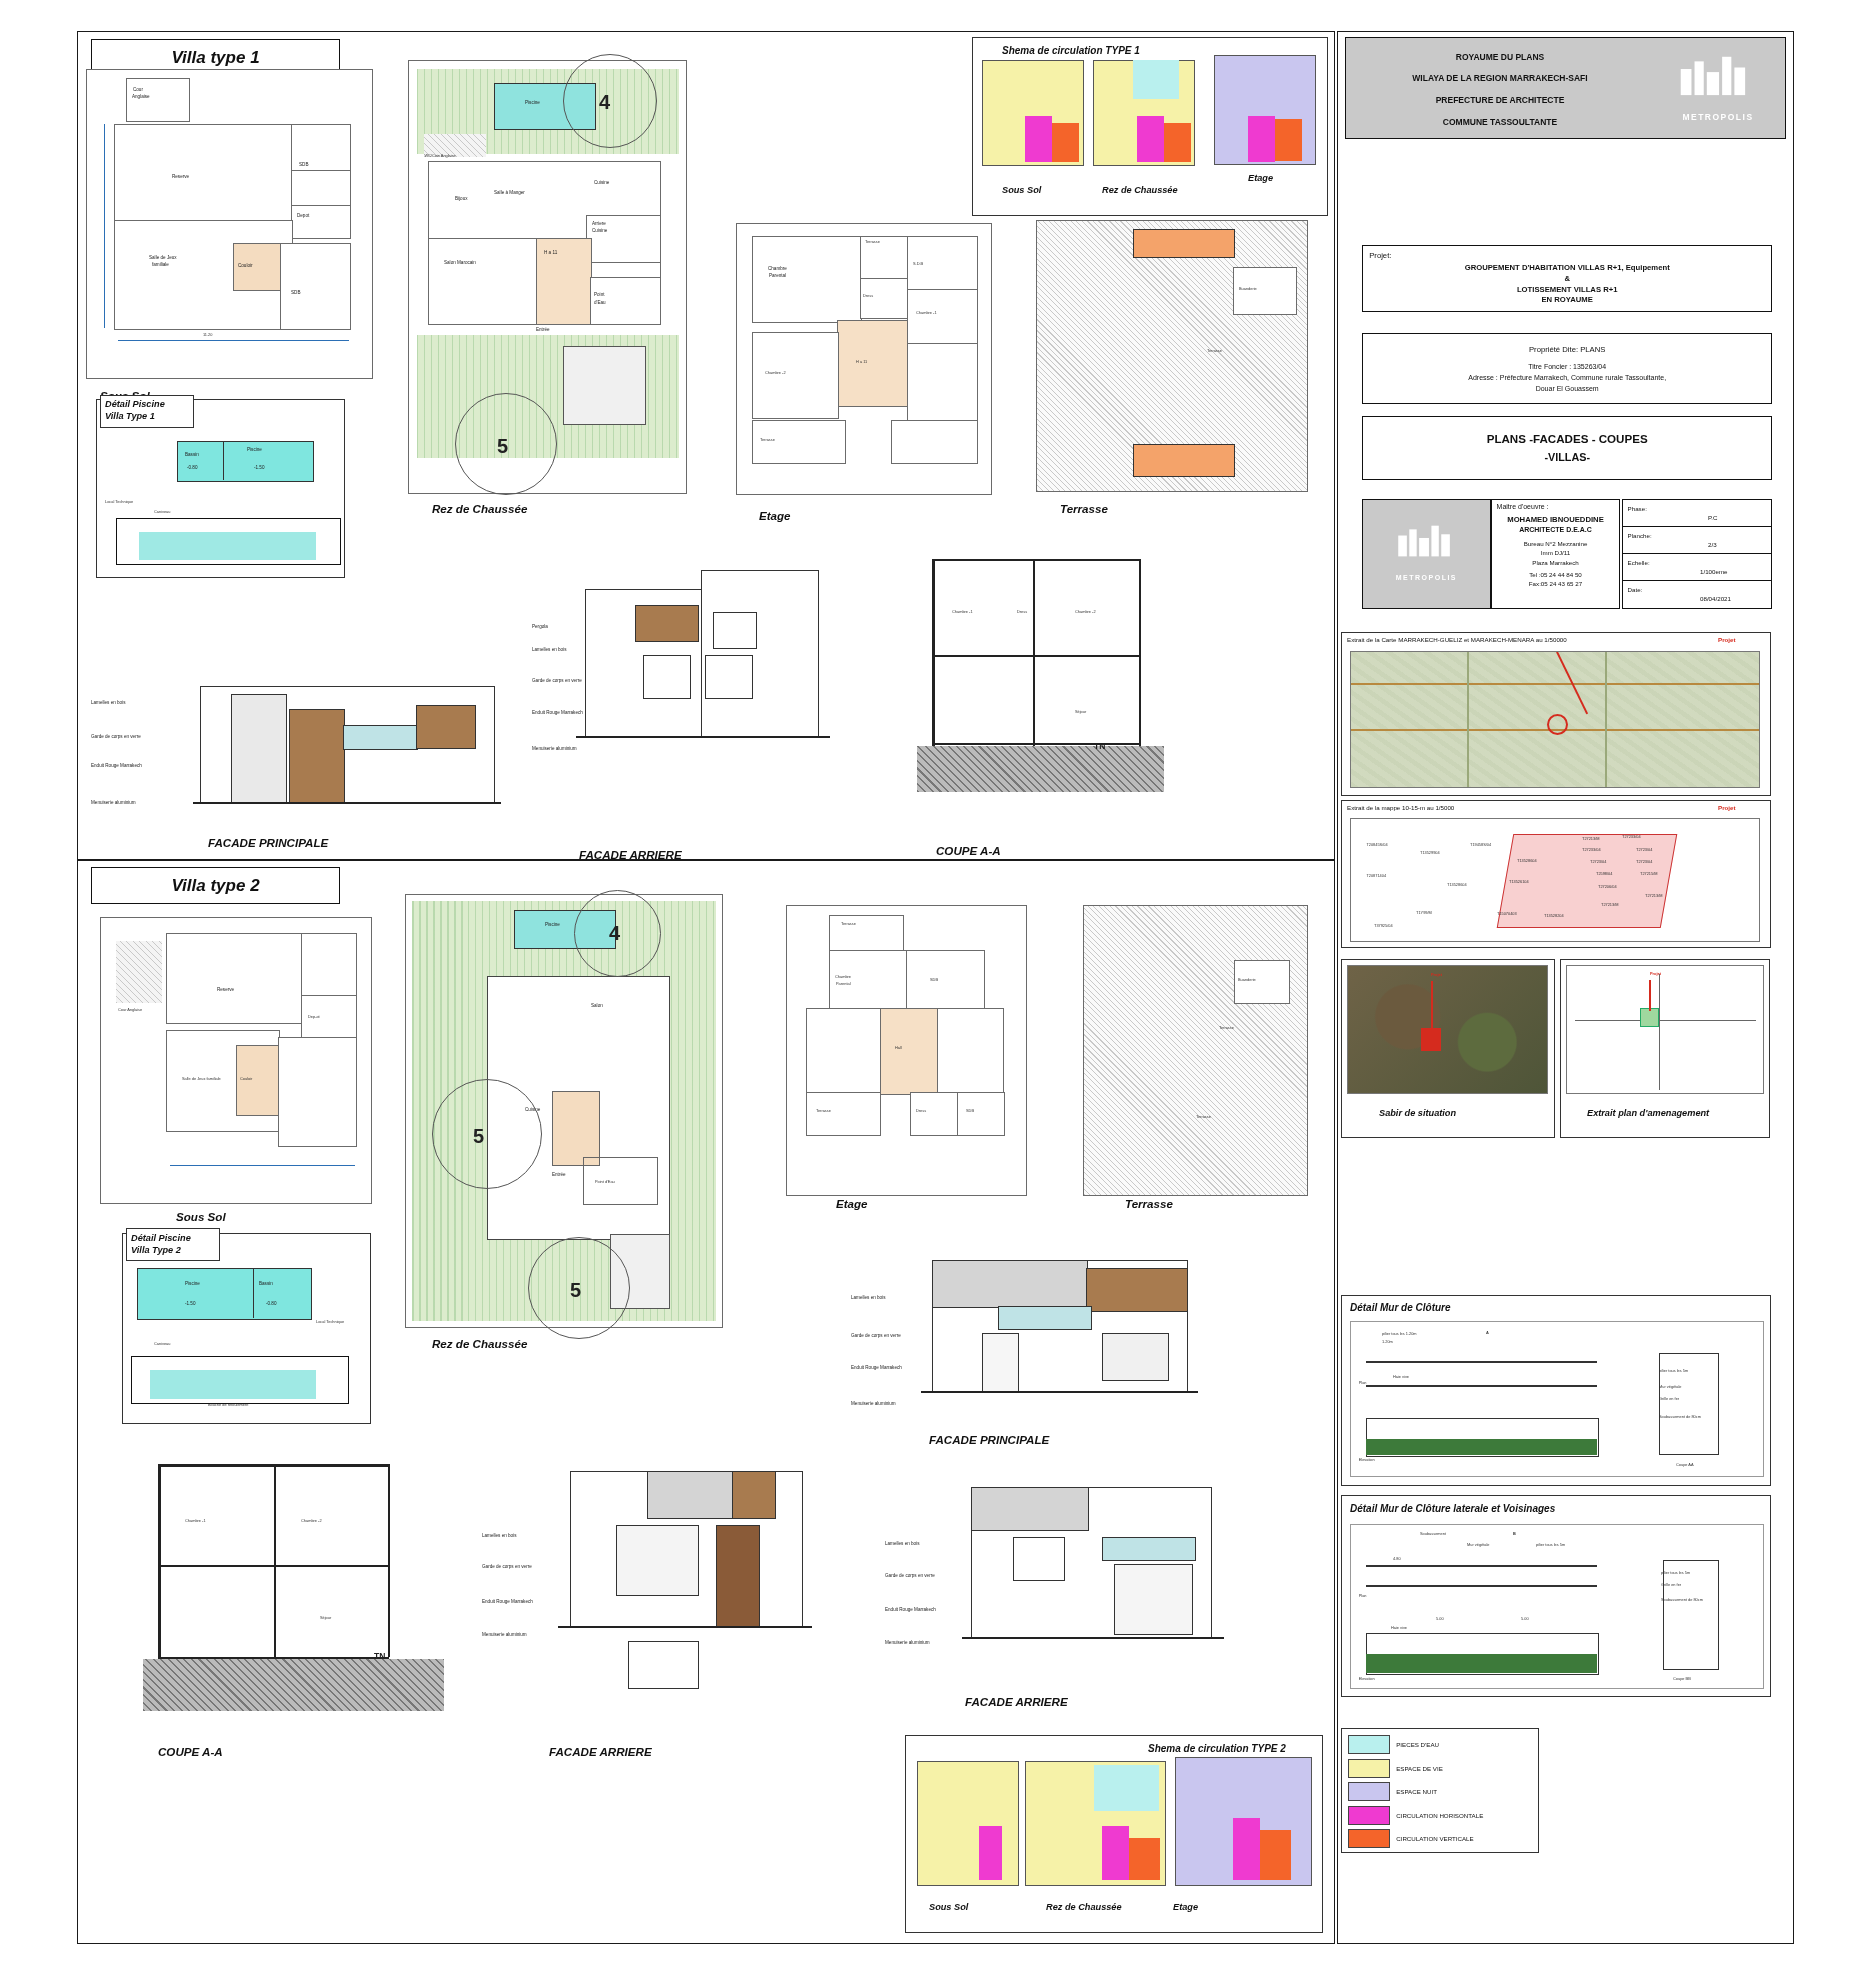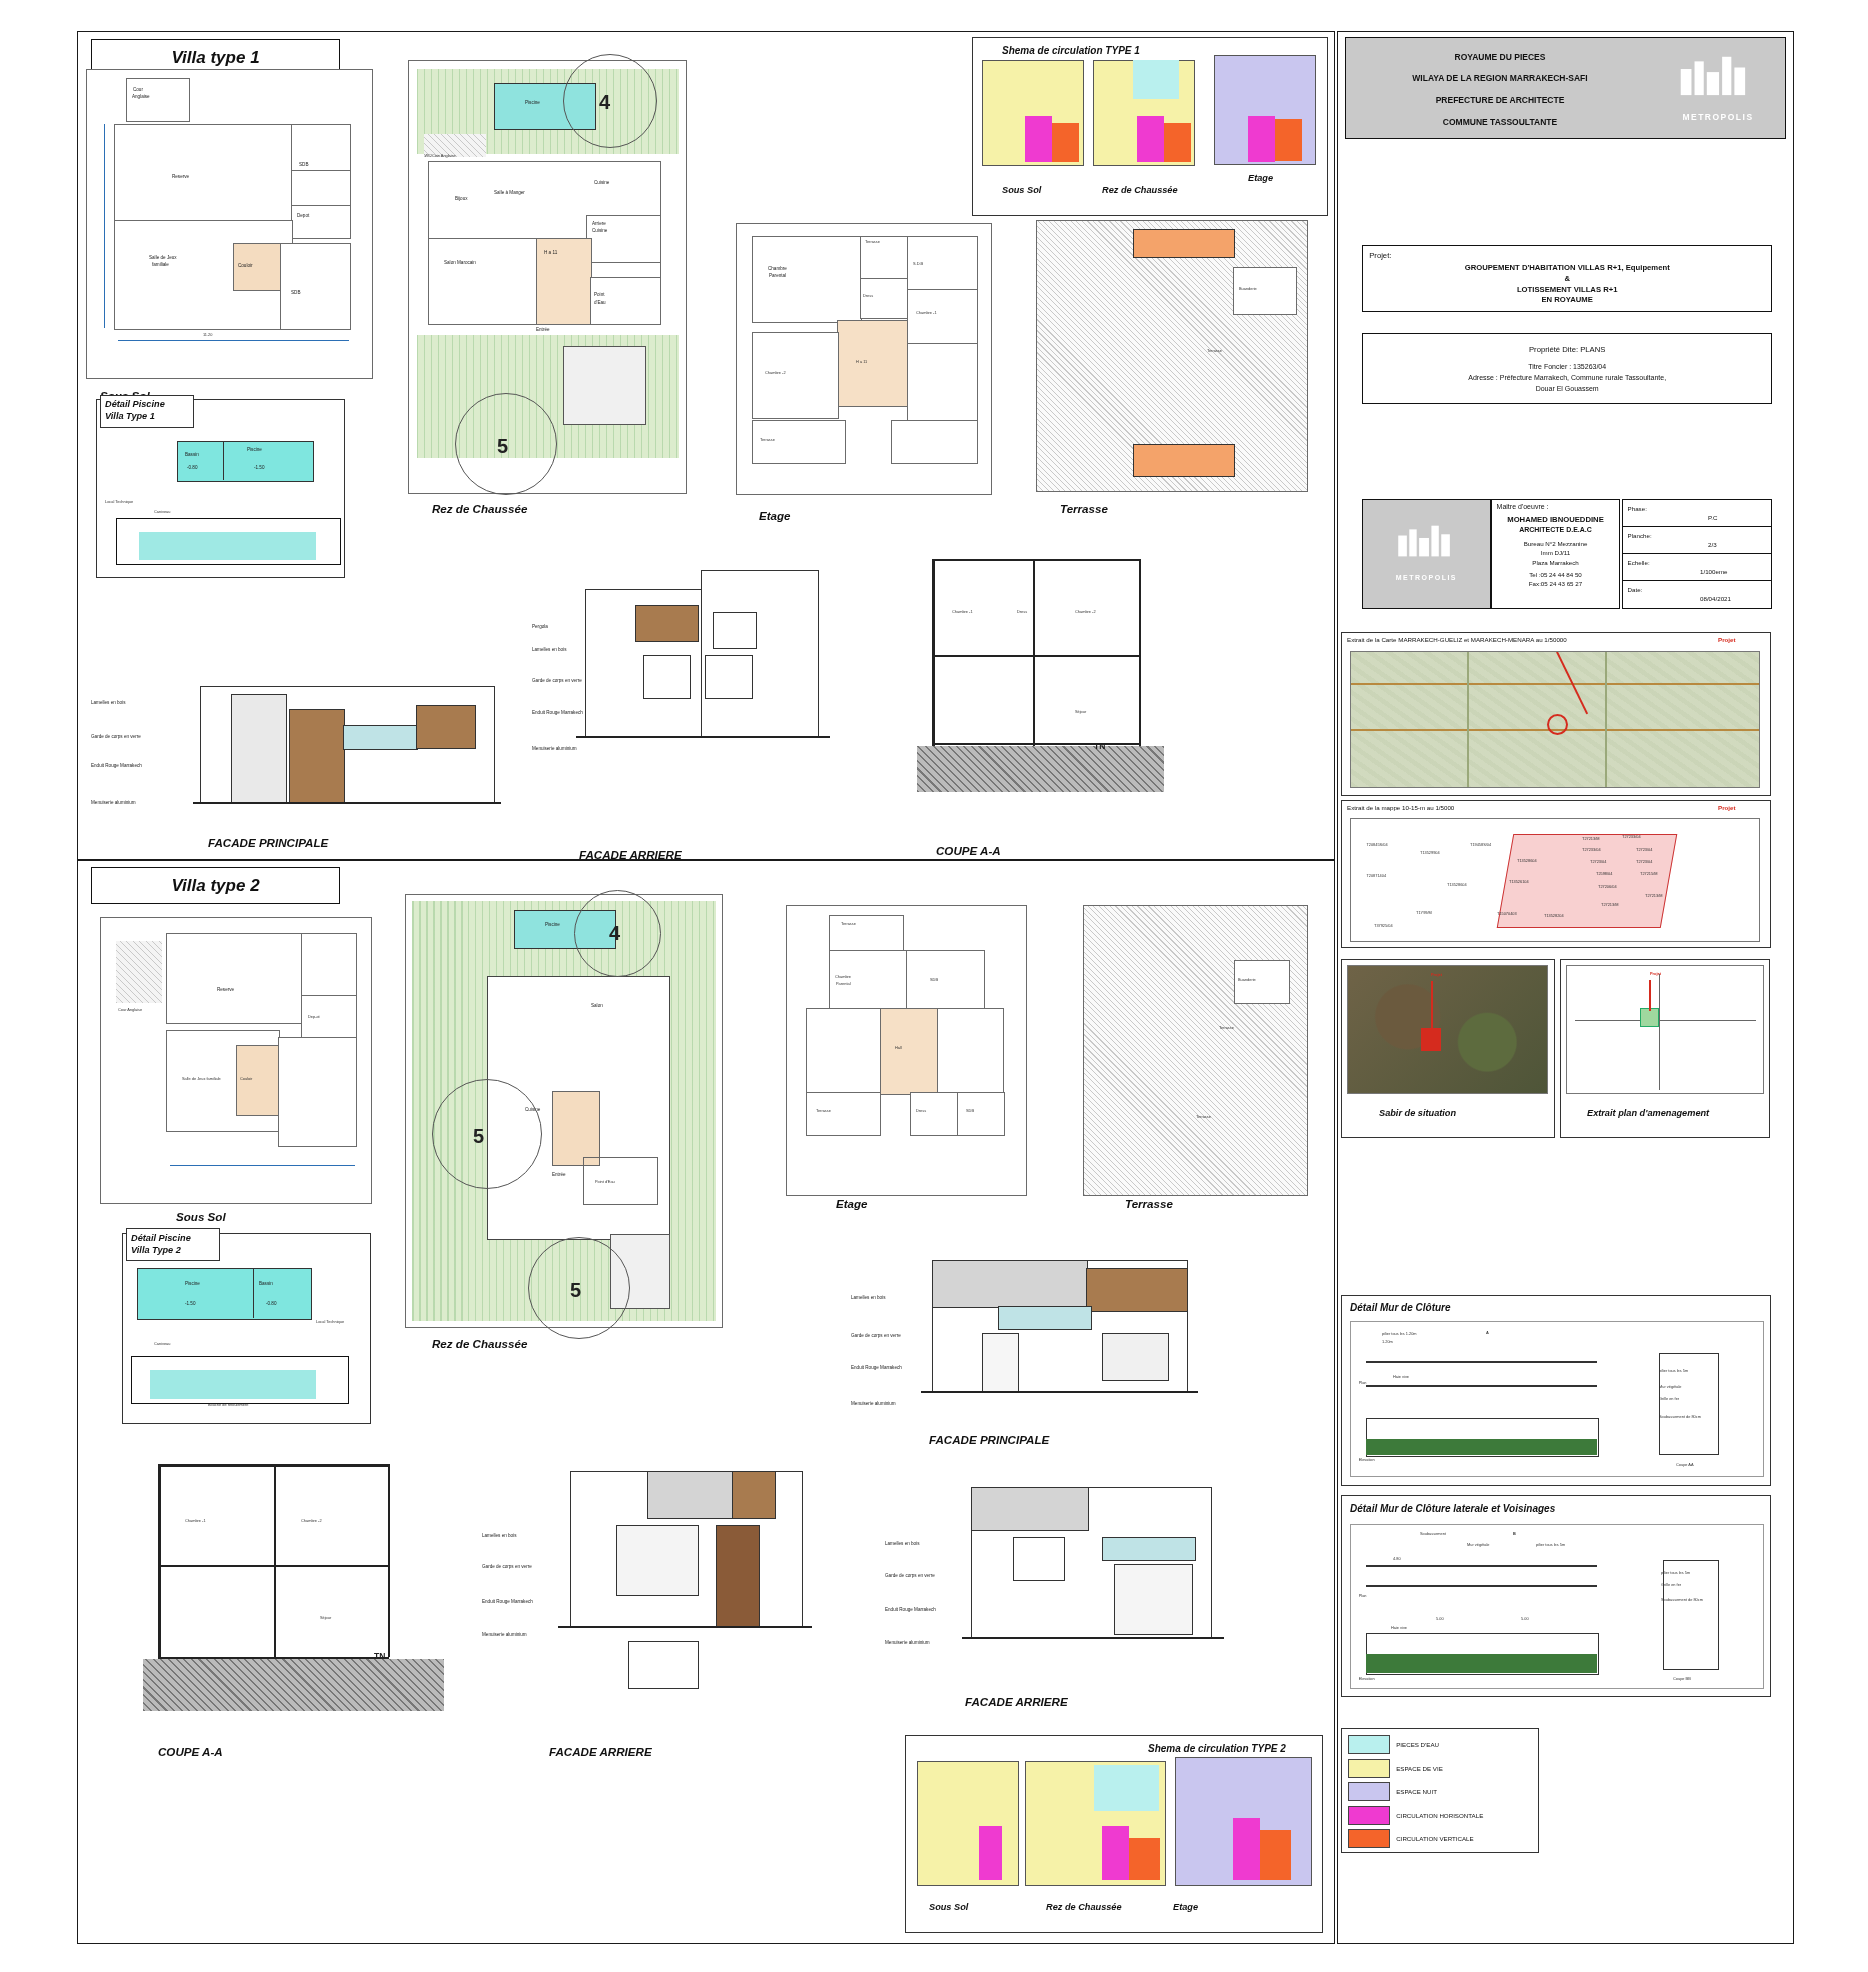--- a/index.html
+++ b/index.html
@@ -399,21 +399,21 @@
       <div class="legend-sw" style="background:#ef3ad0;"></div>
       <span class="xs">CIRCULATION HORISONTALE</span>
     </div>
     <div style="display:flex;align-items:center;gap:6.2px;">
       <div class="legend-sw" style="background:#f4642a;"></div>
       <span class="xs">CIRCULATION VERTICALE</span>
     </div>
   </div>
 
   <div class="tb" style="left:1345px;top:37px;width:439px;height:100px;background:#c9c9c9;">
-    <div class="tb-c b" style="left:0;top:14px;width:308px;">ROYAUME DU PIECES</div>
+    <div class="tb-c b" style="left:0;top:14px;width:308px;">ROYAUME DU PLANS</div>
     <div class="tb-c b" style="left:0;top:35px;width:308px;">WILAYA DE LA REGION MARRAKECH-SAFI</div>
     <div class="tb-c b" style="left:0;top:57px;width:308px;">PREFECTURE DE ARCHITECTE</div>
     <div class="tb-c b" style="left:0;top:79px;width:308px;">COMMUNE TASSOULTANTE</div>
     <svg width="92" height="54" viewBox="0 0 120 70" style="position:absolute;left:324px;top:14px;">
       <rect x="14" y="22" width="14" height="34" fill="#fff"></rect>
         <rect x="32" y="12" width="12" height="44" fill="#fff"></rect>
       <rect x="48" y="26" width="16" height="30" fill="#fff"></rect>
         <rect x="68" y="6" width="12" height="50" fill="#fff"></rect>
       <rect x="84" y="20" width="14" height="36" fill="#fff"></rect>
     </svg>
@@ -429,20 +429,24 @@
     <div class="tb-c b" style="left:7.7px;top:49px;width:393px;font-size:7.7px;">EN ROYAUME</div>
   </div>
 
   <div class="tb" style="left:1362px;top:333px;width:408px;height:69px;">
     <div class="tb-c" style="left:7.7px;top:10.8px;width:393px;font-size:7.7px;">Propriété Dite: PLANS</div>
     <div class="tb-c" style="left:7.7px;top:29px;width:393px;font-size:7px;">Titre Foncier : 135263/04</div>
     <div class="tb-c" style="left:7.7px;top:40px;width:393px;font-size:7px;">Adresse : Préfecture Marrakech, Commune rurale Tassoultante,</div>
     <div class="tb-c" style="left:7.7px;top:51px;width:393px;font-size:7px;">Douar El Gouassem</div>
   </div>
 
+  <div class="tb" style="left:1362px;top:416px;width:408px;height:62px;">
+    <div class="tb-c b" style="left:7.7px;top:15.4px;width:393px;font-size:11.6px;">PLANS -FACADES - COUPES</div>
+    <div class="tb-c b" style="left:7.7px;top:34px;width:393px;font-size:10.8px;">-VILLAS-</div>
+  </div>
 
   <div class="tb" style="left:1362px;top:499px;width:127px;height:108px;background:#c9c9c9;">
     <svg width="77" height="43" viewBox="0 0 120 70" style="position:absolute;left:25px;top:21.6px;">
       <rect x="14" y="22" width="14" height="34" fill="#fff"></rect>
         <rect x="32" y="12" width="12" height="44" fill="#fff"></rect>
       <rect x="48" y="26" width="16" height="30" fill="#fff"></rect>
         <rect x="68" y="6" width="12" height="50" fill="#fff"></rect>
       <rect x="84" y="20" width="14" height="36" fill="#fff"></rect>
     </svg>
     <div class="tb-c b" style="left:15.4px;top:74px;width:96px;letter-spacing:1.5px;font-size:7px;color:#fff;">METROPOLIS</div>

